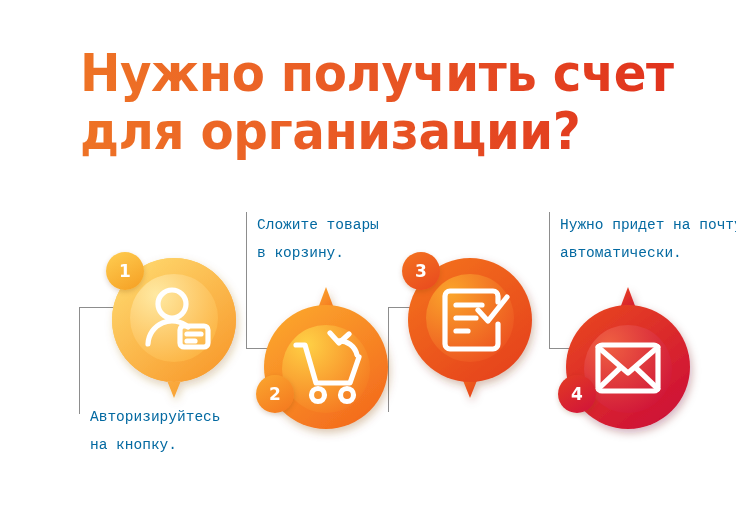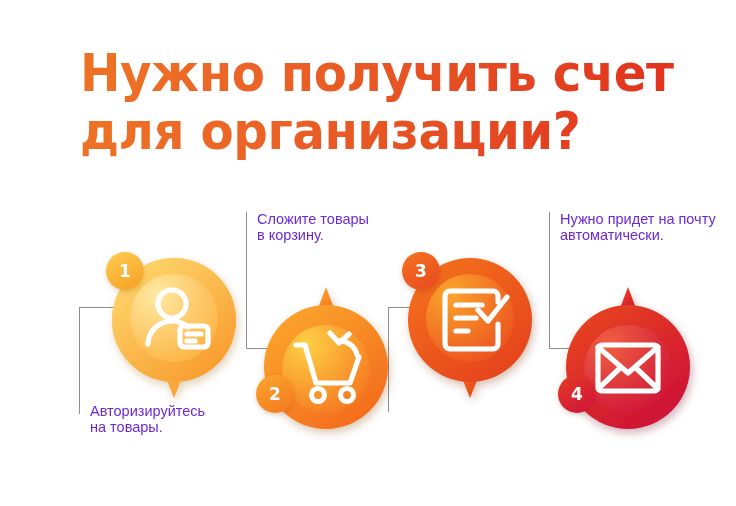--- a/index.html
+++ b/index.html
@@ -67,24 +67,24 @@
     display: flex;
     align-items: center;
     justify-content: center;
     box-shadow: 0 2px 5px rgba(120,60,0,0.22);
     z-index: 3;
   }
 
   
   .caption {
     position: absolute;
-    font-family: Liberation Sans, sans-serif;
+    font-family: Liberation Mono, monospace;
     font-size: 14.5px;
-    line-height: 16px;
-    color: #6d28d9;
+    line-height: 28px;
+    color: #0369a1;
     white-space: pre-line;
   }
 
   
   .connector {
     position: absolute;
   }
   .connector .v {
     position: absolute;
     width: 1px;
@@ -159,21 +159,21 @@
           <line x1="77" y1="78" x2="91" y2="78"></line>
           <line x1="77" y1="85" x2="85" y2="85"></line>
         </g>
       </svg>
     </div>
     <div class="badge" style="left:-4px; top:-4px; background:linear-gradient(150deg,#FFCE52,#F59E22);">
       <span>1</span>
     </div>
   </div>
   <div class="caption" style="left:60px; top:403px; width:175px;">Авторизируйтесь
-на товары.</div>
+на кнопку.</div>
 
   <div class="step" style="left:232px; top:281px;">
     <div class="bubble">
       <svg width="128" height="150" viewBox="0 0 128 150">
         <defs>
           <linearGradient id="g2l" x1="10%" y1="0%" x2="85%" y2="100%">
             <stop offset="0%" stop-color="#FCA92E"></stop>
             <stop offset="100%" stop-color="#F3671C"></stop>
           </linearGradient>
           <radialGradient id="g2i" cx="28%" cy="22%" r="90%">

